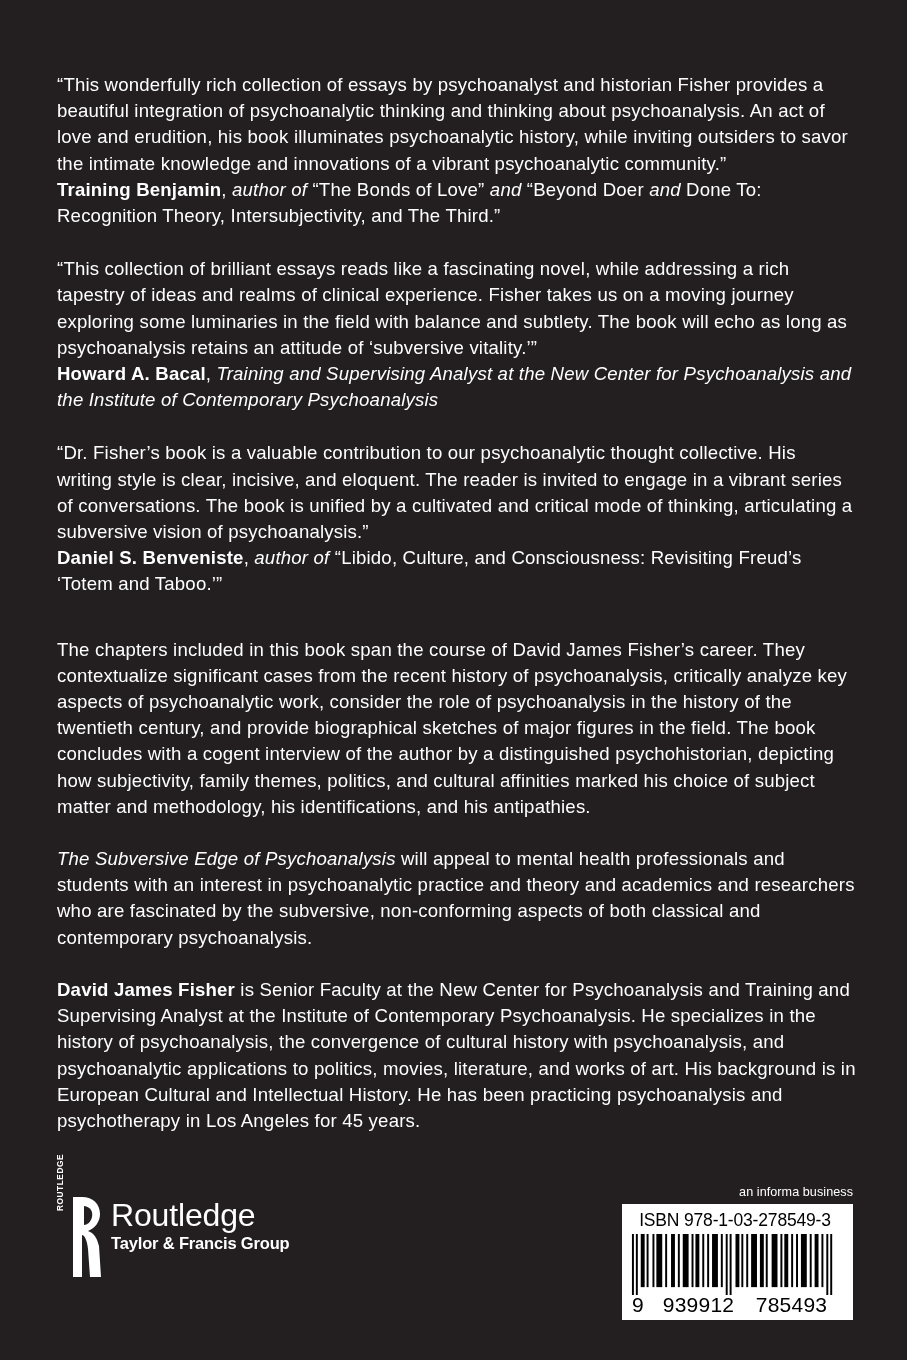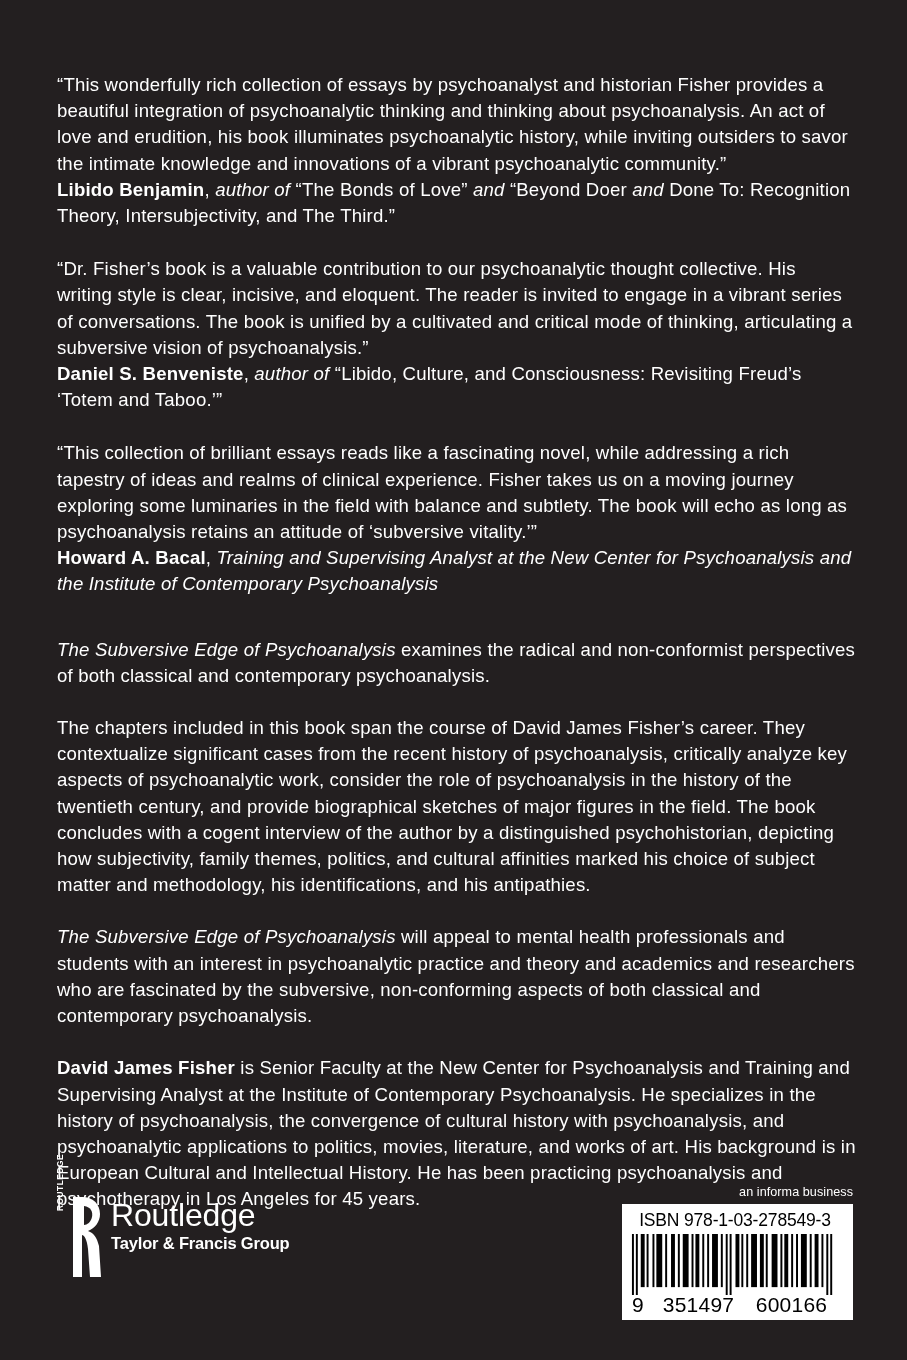--- a/index.html
+++ b/index.html
@@ -192,38 +192,35 @@
 </style>
 </head>
 <body>
 
 <div class="cover">
 
   <div class="content">
 
     <p class="blurb">
       <span>“This wonderfully rich collection of essays by psychoanalyst and historian Fisher provides a beautiful integration of psychoanalytic thinking and thinking about psychoanalysis. An act of love and erudition, his book illuminates psychoanalytic history, while inviting outsiders to savor the intimate knowledge and innovations of a vibrant psychoanalytic community.”</span><br>
-      <span class="attrib-name">Libido Benjamin</span><span>, </span><span class="ital">author of</span><span> “The Bonds of Love” </span><span class="ital">and</span><span> “Beyond Doer </span><span class="ital">and</span><span> Done To: Recognition Theory, Intersubjectivity, and The Third.”</span>
+      <span class="attrib-name">Training Benjamin</span><span>, </span><span class="ital">author of</span><span> “The Bonds of Love” </span><span class="ital">and</span><span> “Beyond Doer </span><span class="ital">and</span><span> Done To: Recognition Theory, Intersubjectivity, and The Third.”</span>
+    </p>
+
+    <p class="blurb">
+      <span>“This collection of brilliant essays reads like a fascinating novel, while addressing a rich tapestry of ideas and realms of clinical experience. Fisher takes us on a moving journey exploring some luminaries in the field with balance and subtlety. The book will echo as long as psychoanalysis retains an attitude of ‘subversive vitality.’”</span><br>
+      <span class="attrib-name">Howard A. Bacal</span><span>, </span><span class="ital">Training and Supervising Analyst at the New Center for Psychoanalysis and the Institute of Contemporary Psychoanalysis</span>
     </p>
 
     <p class="blurb">
       <span>“Dr. Fisher’s book is a valuable contribution to our psychoanalytic thought collective. His writing style is clear, incisive, and eloquent. The reader is invited to engage in a vibrant series of conversations. The book is unified by a cultivated and critical mode of thinking, articulating a subversive vision of psychoanalysis.”</span><br>
       <span class="attrib-name">Daniel S. Benveniste</span><span>, </span><span class="ital">author of</span><span> “Libido, Culture, and Consciousness: Revisiting Freud’s ‘Totem and Taboo.’”</span>
     </p>
 
-    <p class="blurb">
-      <span>“This collection of brilliant essays reads like a fascinating novel, while addressing a rich tapestry of ideas and realms of clinical experience. Fisher takes us on a moving journey exploring some luminaries in the field with balance and subtlety. The book will echo as long as psychoanalysis retains an attitude of ‘subversive vitality.’”</span><br>
-      <span class="attrib-name">Howard A. Bacal</span><span>, </span><span class="ital">Training and Supervising Analyst at the New Center for Psychoanalysis and the Institute of Contemporary Psychoanalysis</span>
-    </p>
-
     <div class="spacer-lg"></div>
 
-    <p class="desc">
-      <span class="ital">The Subversive Edge of Psychoanalysis</span><span> examines the radical and non-conformist perspectives of both classical and contemporary psychoanalysis.</span>
-    </p>
 
     <p class="desc">The chapters included in this book span the course of David James Fisher’s career. They contextualize significant cases from the recent history of psychoanalysis, critically analyze key aspects of psychoanalytic work, consider the role of psychoanalysis in the history of the twentieth century, and provide biographical sketches of major figures in the field. The book concludes with a cogent interview of the author by a distinguished psychohistorian, depicting how subjectivity, family themes, politics, and cultural affinities marked his choice of subject matter and methodology, his identifications, and his antipathies.</p>
 
     <p class="desc">
       <span class="ital">The Subversive Edge of Psychoanalysis</span><span> will appeal to mental health professionals and students with an interest in psychoanalytic practice and theory and academics and researchers who are fascinated by the subversive, non-conforming aspects of both classical and contemporary psychoanalysis.</span>
     </p>
 
     <p class="desc">
       <span class="attrib-name">David James Fisher</span><span> is Senior Faculty at the New Center for Psychoanalysis and Training and Supervising Analyst at the Institute of Contemporary Psychoanalysis. He specializes in the history of psychoanalysis, the convergence of cultural history with psychoanalysis, and psychoanalytic applications to politics, movies, literature, and works of art. His background is in European Cultural and Intellectual History. He has been practicing psychoanalysis and psychotherapy in Los Angeles for 45 years.</span>
     </p>
@@ -288,20 +285,20 @@
               <rect x="175" y="0" width="6" height="54"></rect>
             <rect x="184" y="0" width="2" height="54"></rect>
               <rect x="189" y="0" width="4" height="54"></rect>
             <rect x="196" y="0" width="2" height="54"></rect>
               <rect x="201" y="0" width="2" height="62"></rect>
             <rect x="205" y="0" width="2" height="62"></rect>
           </g>
         </svg>
         <div class="ean-digits">
           <span class="ean-lead">9</span>
-          <span class="ean-grp">351497</span>
-          <span class="ean-grp right">600166</span>
+          <span class="ean-grp">939912</span>
+          <span class="ean-grp right">785493</span>
         </div>
       </div>
     </div>
 
   </div>
 </div>
 
 </body></html>

